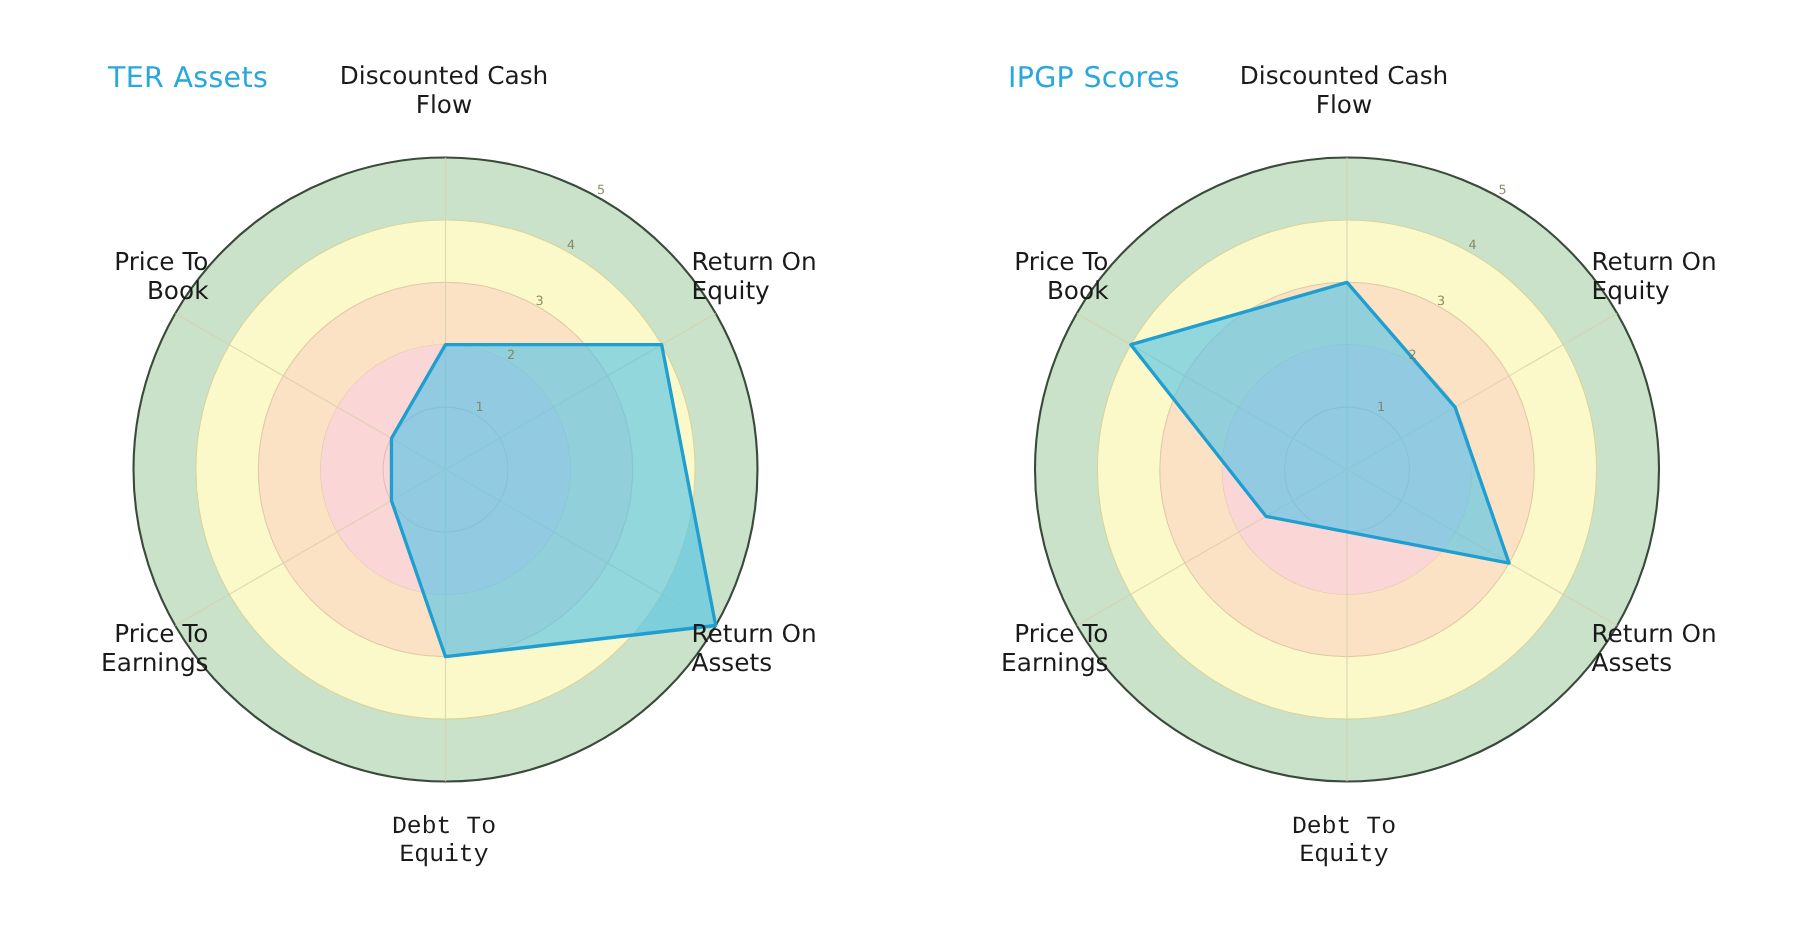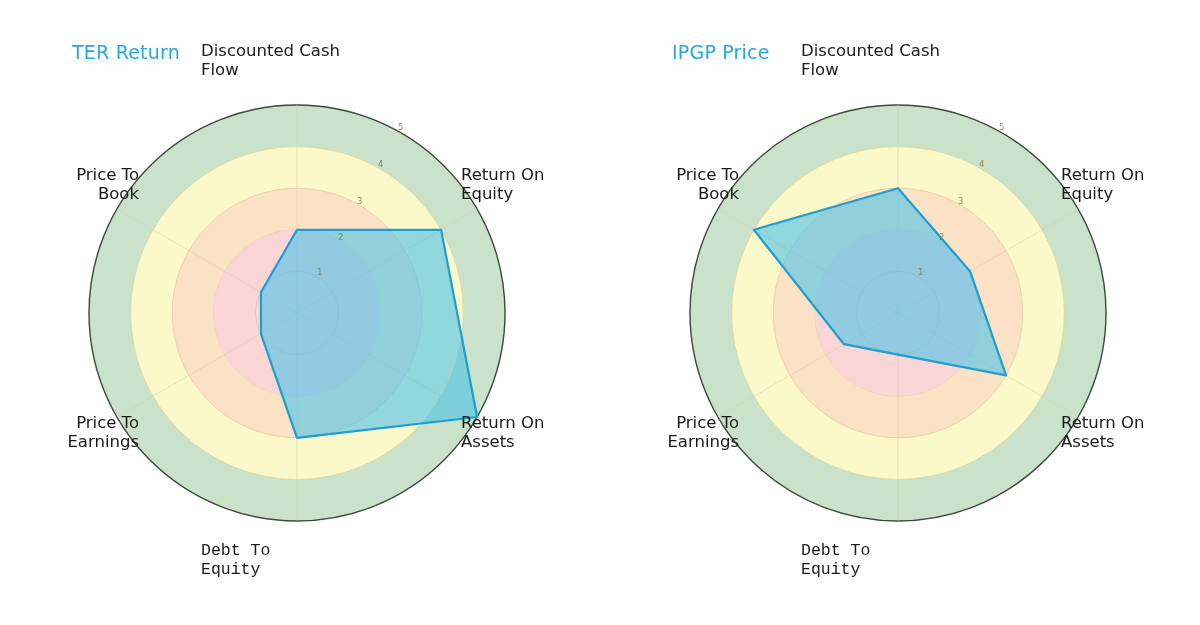--- a/index.html
+++ b/index.html
@@ -17,42 +17,42 @@
     position:absolute;top:41px;left:72px;
     font-size:19px;color:#29a8dd;letter-spacing:.2px;
     white-space:nowrap;
   }
 
   .radar-svg{position:absolute;left:0;top:0;}
 
   .axis-label{
     position:absolute;
     font-size:16.5px;line-height:19px;color:#1a1a1a;
-    text-align:left;white-space:pre-line;
+    text-align:center;white-space:pre-line;
   }
   .lbl-dcf{width:190px;left:201px;top:41px;}
   .lbl-roe{width:130px;left:461px;top:165px;text-align:left;}
   .lbl-roa{width:130px;left:461px;top:413px;text-align:left;}
   .lbl-dte{width:190px;left:201px;top:541px;font-family:Liberation Mono, monospace;}
   .lbl-pte{width:130px;left:9px;top:413px;text-align:right;}
   .lbl-ptb{width:130px;left:9px;top:165px;text-align:right;}
 
   .rtick{
     position:absolute;font-size:8.5px;color:#7e7a4e;
     opacity:.85;white-space:nowrap;
   }
 </style>
 </head>
 <body>
 
 <div class="canvas">
 
   <div class="panel panel-left">
 
-    <div class="chart-title">TER Return</div>
+    <div class="chart-title">TER Assets</div>
 
     <svg class="radar-svg" width="600" height="625" viewBox="0 0 600 625">
       <g transform="translate(297,313)">
 
         <circle r="208" fill="#c9e2c9" stroke="#3a4a3a" stroke-width="1.4"></circle>
         <circle r="166.4" fill="#fbf8c9" stroke="#d8d49a" stroke-width="0.7"></circle>
         <circle r="124.8" fill="#fbe2c4" stroke="#e0c9a4" stroke-width="0.7"></circle>
         <circle r="83.2" fill="#fbe2c4" stroke="#e0c9a4" stroke-width="0.7"></circle>
         <circle r="83.2" fill="#fbd6d6" stroke="none"></circle>
         <circle r="41.6" fill="#fbd6d6" stroke="#e3bcbc" stroke-width="0.7"></circle>
@@ -85,21 +85,21 @@
     <div class="axis-label lbl-dte">Debt To
 Equity</div>
     <div class="axis-label lbl-pte">Price To
 Earnings</div>
     <div class="axis-label lbl-ptb">Price To
 Book</div>
   </div>
 
   <div class="panel panel-right">
 
-    <div class="chart-title">IPGP Price</div>
+    <div class="chart-title">IPGP Scores</div>
 
     <svg class="radar-svg" width="600" height="625" viewBox="0 0 600 625">
       <g transform="translate(298,313)">
         <circle r="208" fill="#c9e2c9" stroke="#3a4a3a" stroke-width="1.4"></circle>
         <circle r="166.4" fill="#fbf8c9" stroke="#d8d49a" stroke-width="0.7"></circle>
         <circle r="124.8" fill="#fbe2c4" stroke="#e0c9a4" stroke-width="0.7"></circle>
         <circle r="83.2" fill="#fbe2c4" stroke="#e0c9a4" stroke-width="0.7"></circle>
         <circle r="83.2" fill="#fbd6d6" stroke="none"></circle>
         <circle r="41.6" fill="#fbd6d6" stroke="#e3bcbc" stroke-width="0.7"></circle>
 

